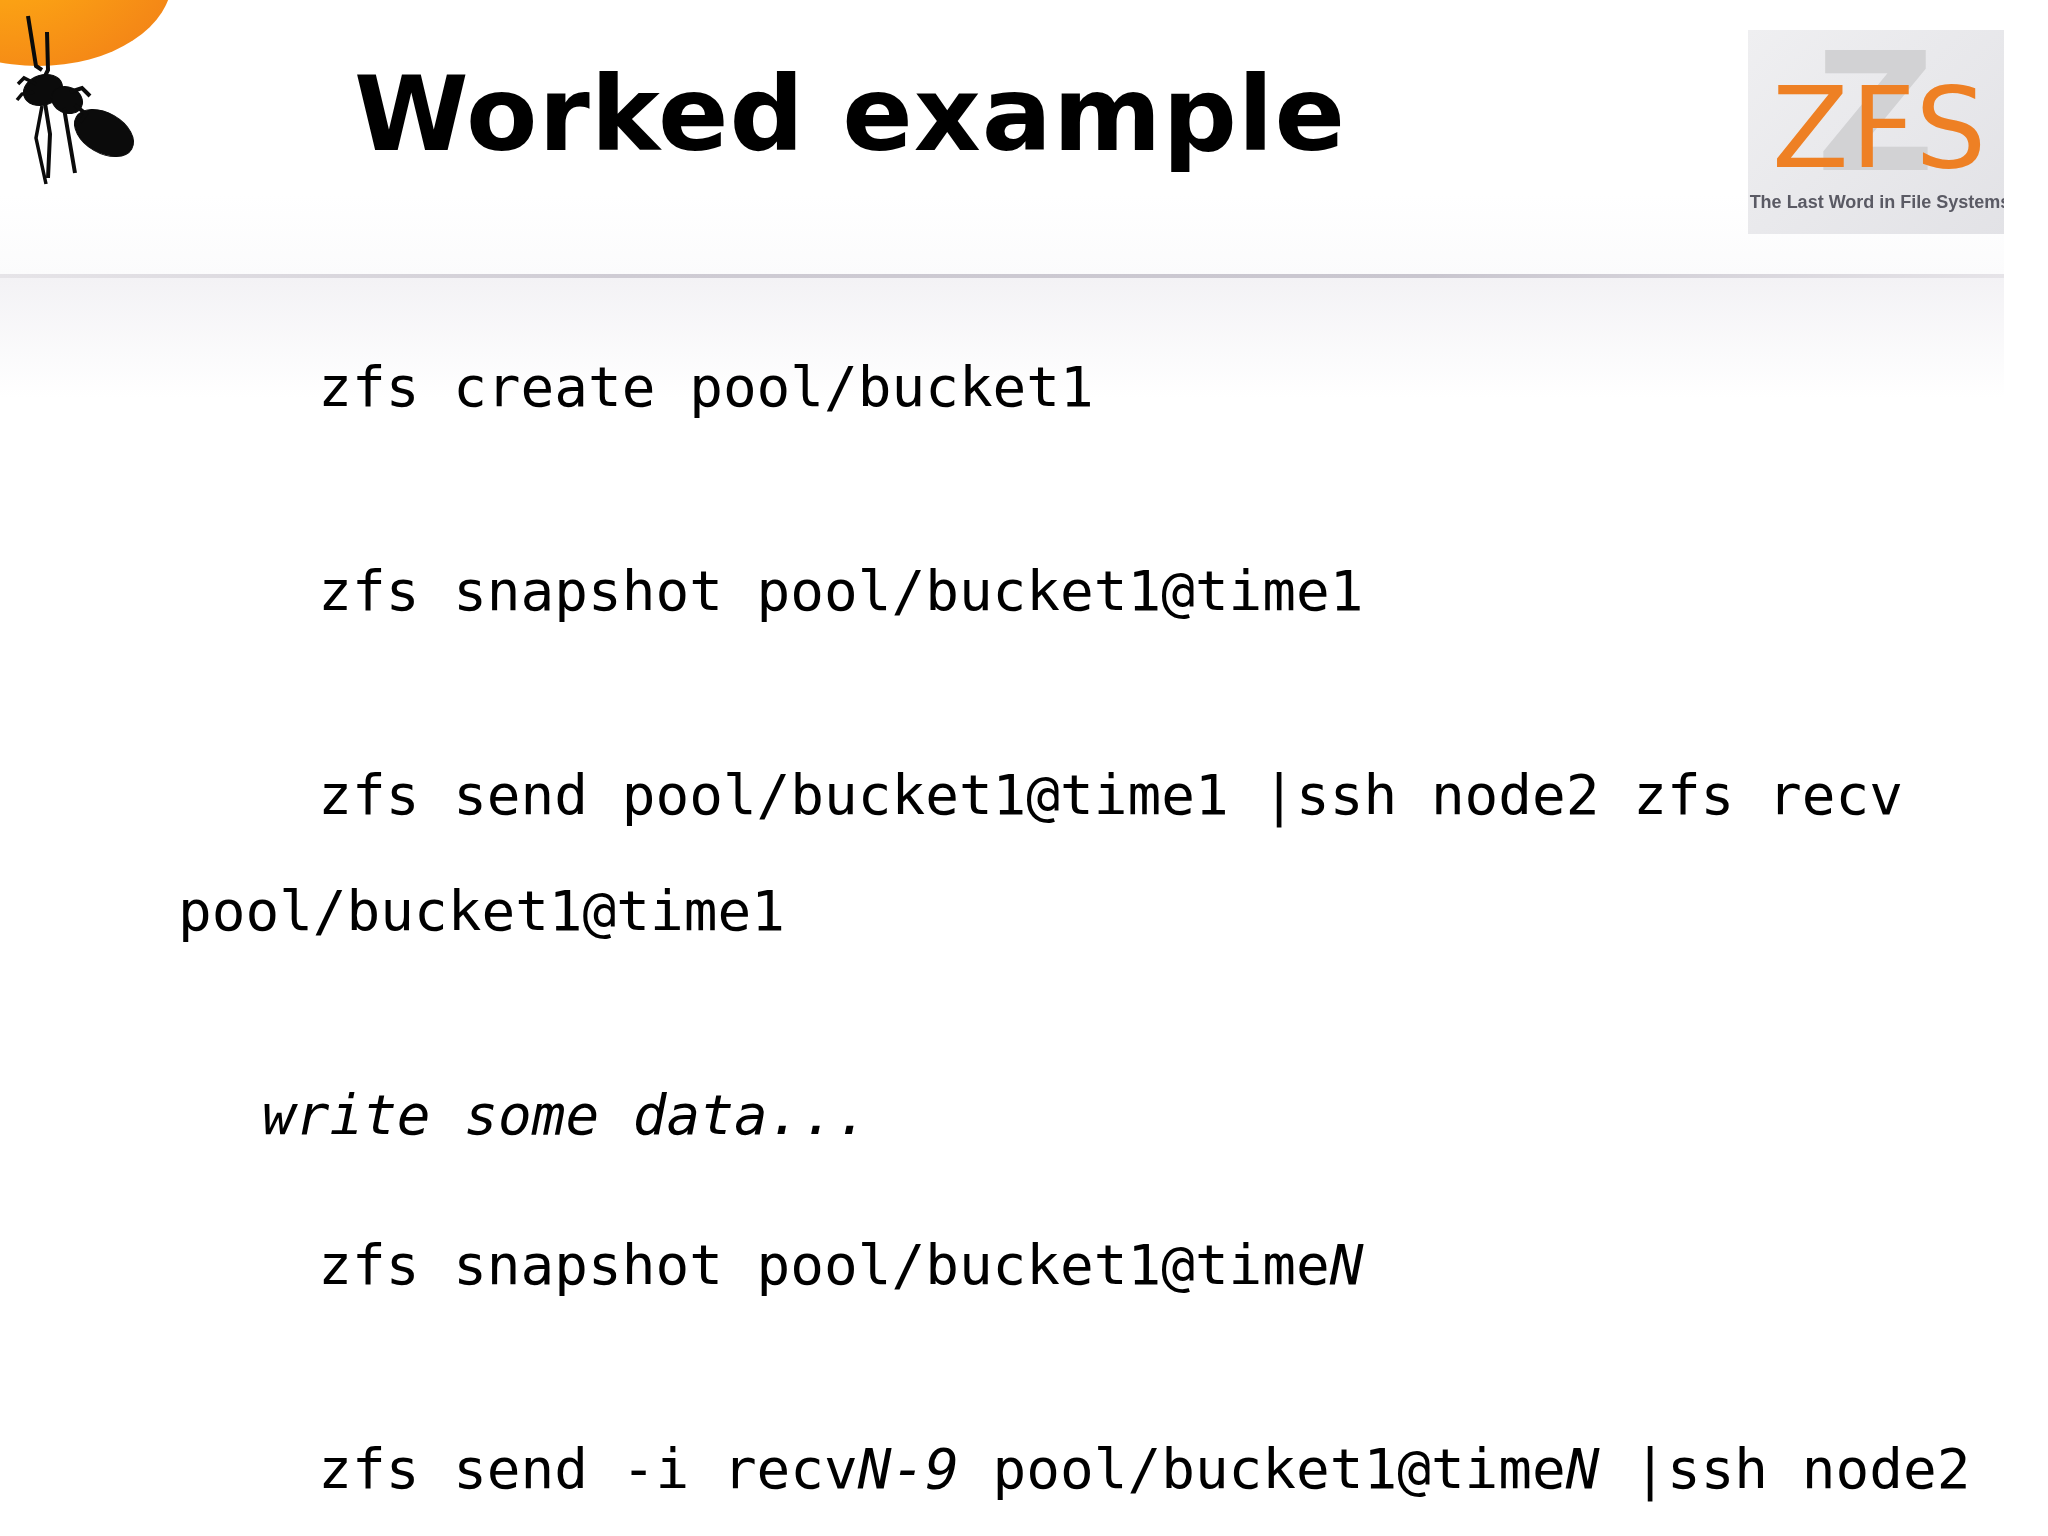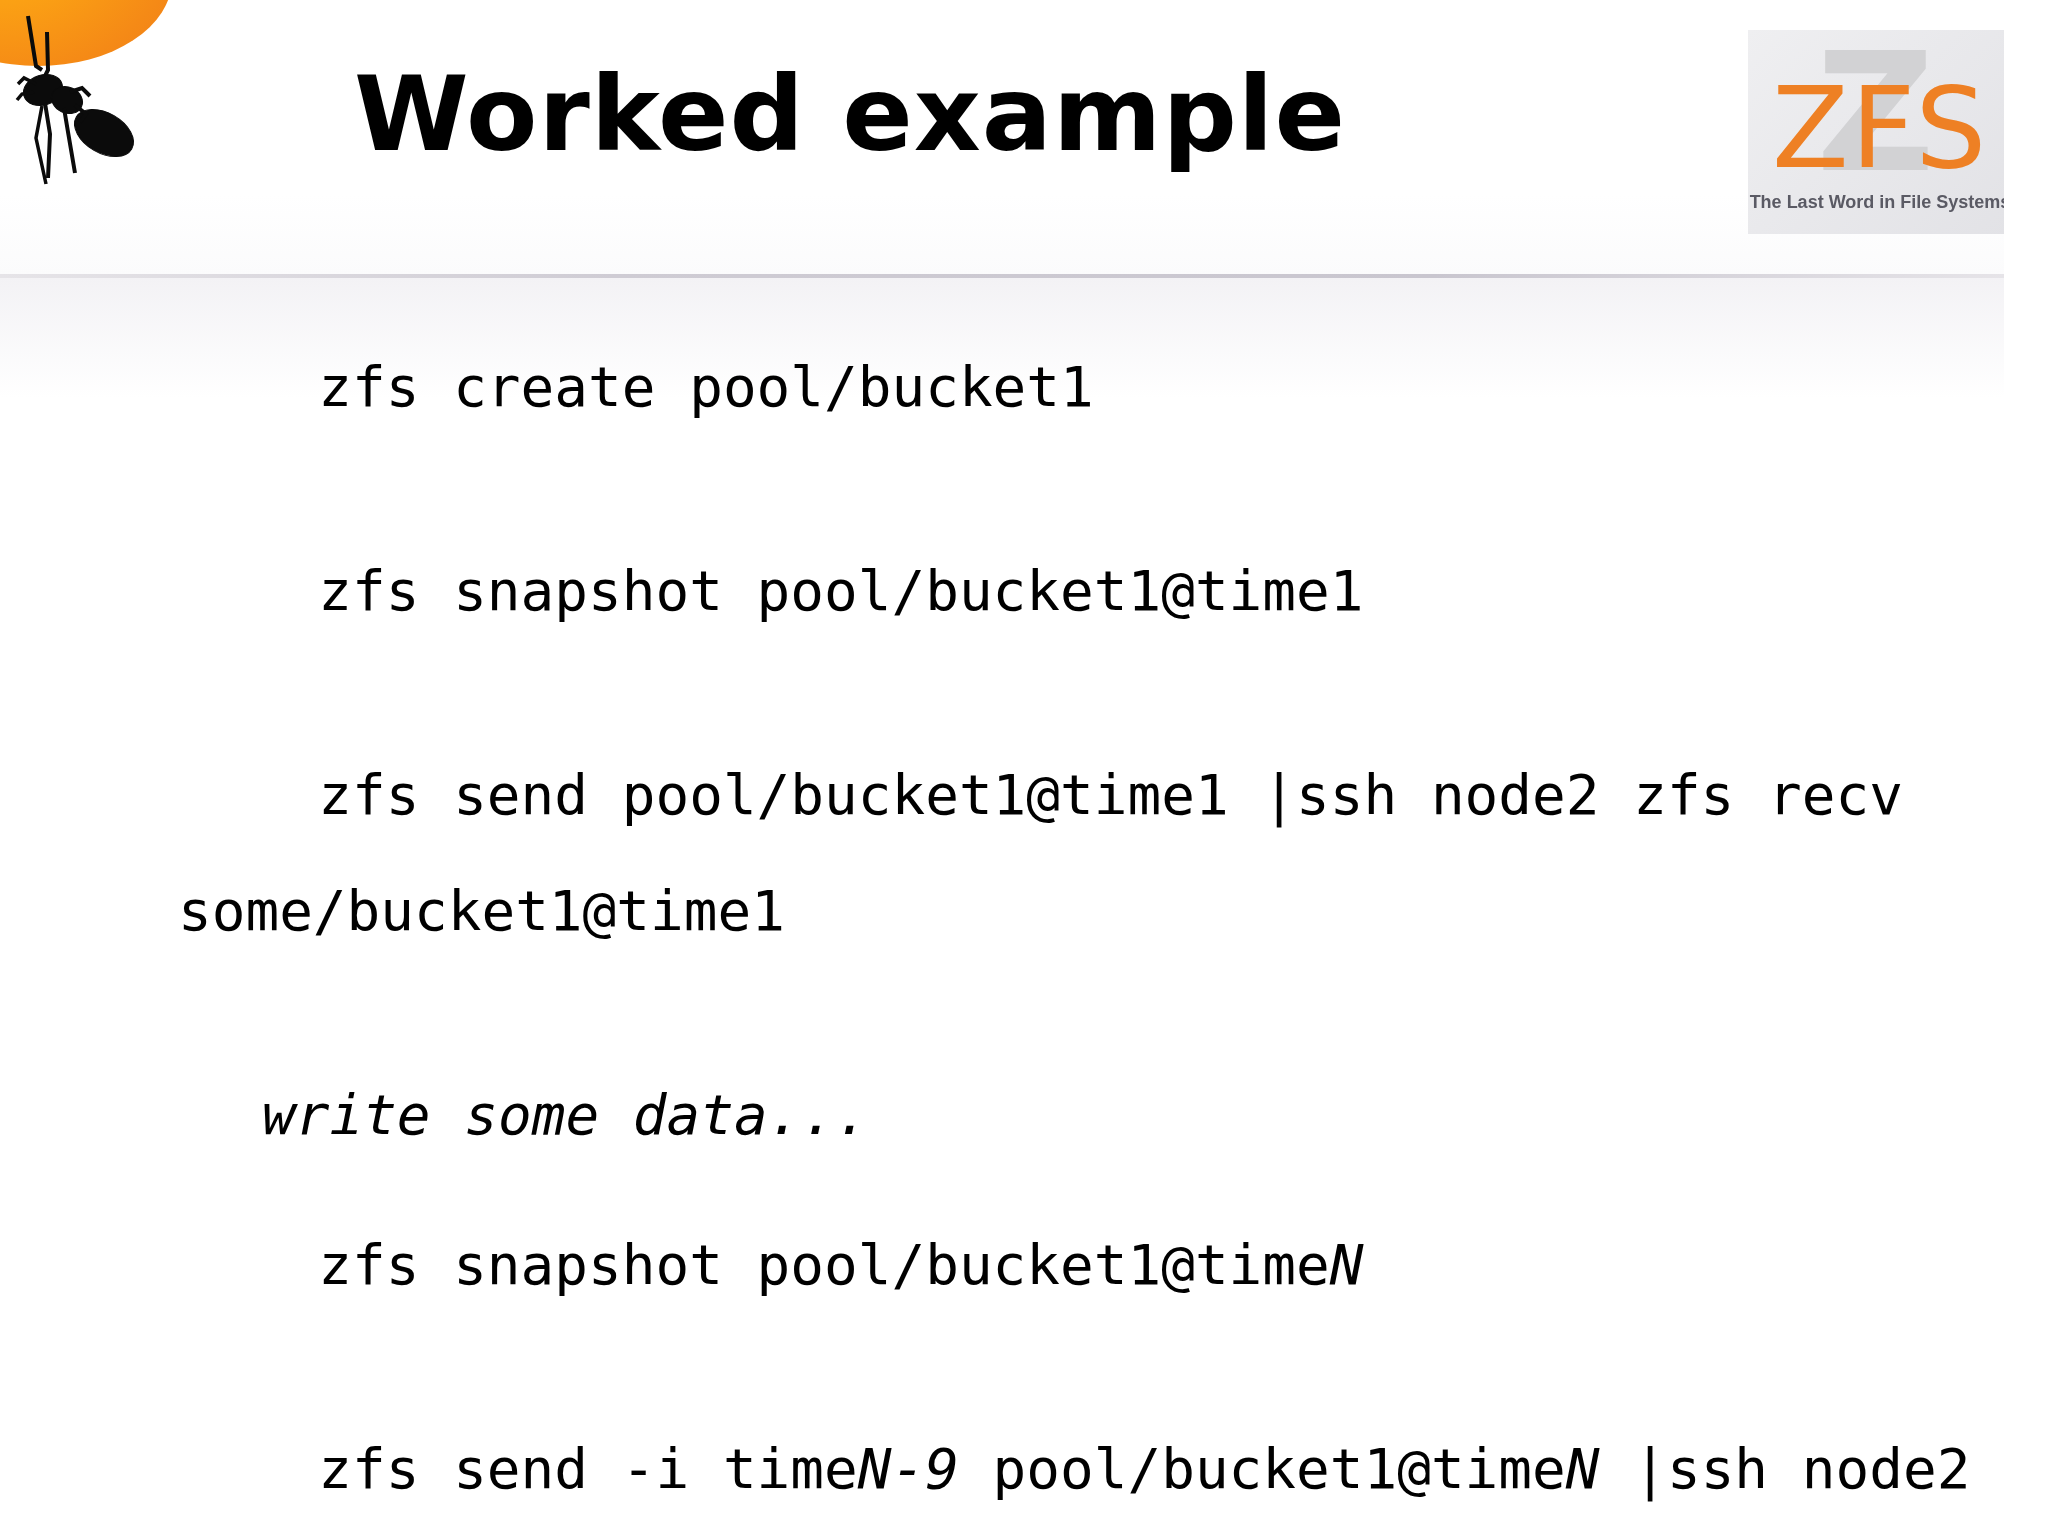--- a/index.html
+++ b/index.html
@@ -189,28 +189,28 @@
     <div class="code-line">
       <span>zfs create pool/bucket1</span>
     </div>
 
     <div class="code-line">
       <span>zfs snapshot pool/bucket1@time1</span>
     </div>
 
     <div class="code-line">
       <span>zfs send pool/bucket1@time1 |ssh node2 zfs recv</span>
-      <span class="wrap">some/bucket1@time1</span>
+      <span class="wrap">pool/bucket1@time1</span>
     </div>
 
     <div class="italic-line">write some data...</div>
 
     <div class="code-line">
       <span>zfs snapshot pool/bucket1@time</span><em>N</em>
     </div>
 
     <div class="code-line">
-      <span>zfs send -i time</span><em>N-9</em><span> pool/bucket1@time</span><em>N</em><span> |ssh node2</span>
+      <span>zfs send -i recv</span><em>N-9</em><span> pool/bucket1@time</span><em>N</em><span> |ssh node2</span>
       
     </div>
 
   </div>
 </div>
 
 </body></html>

